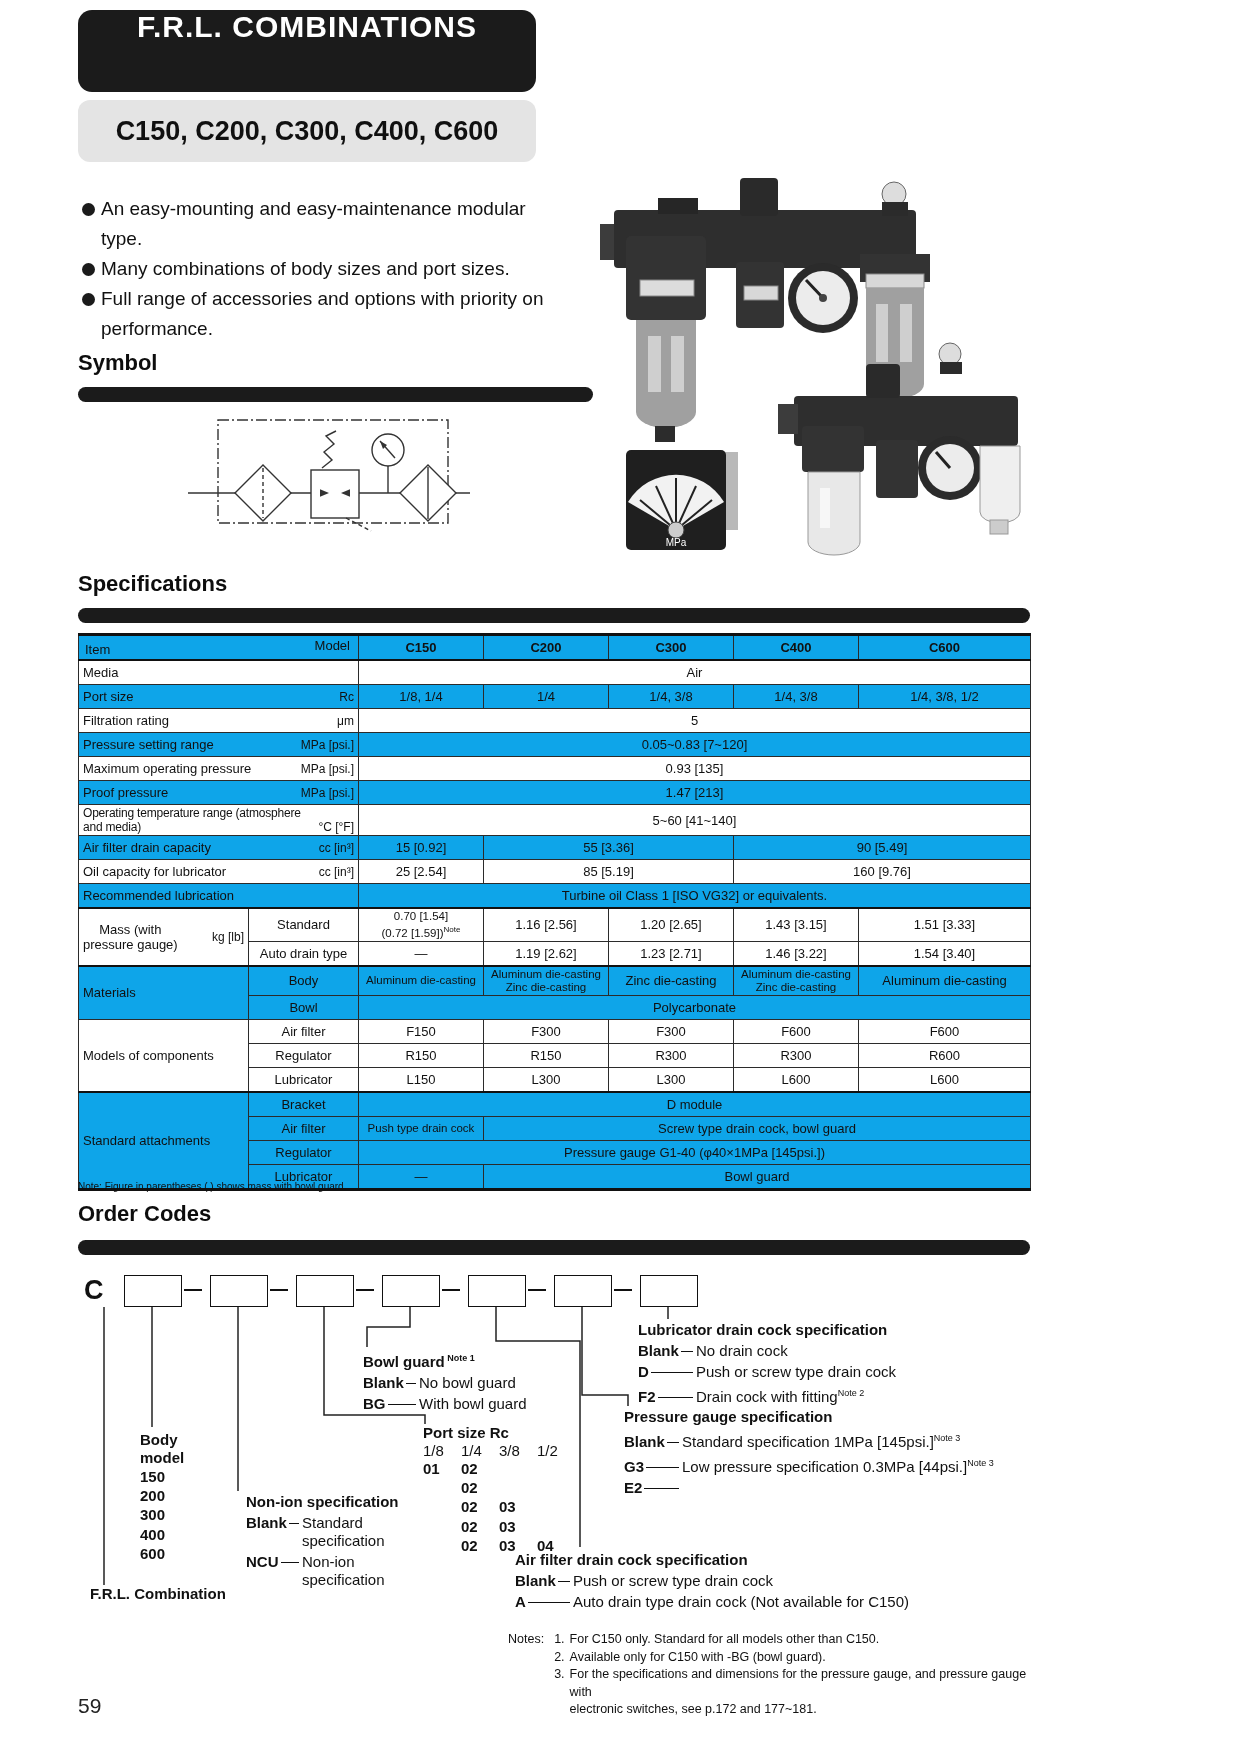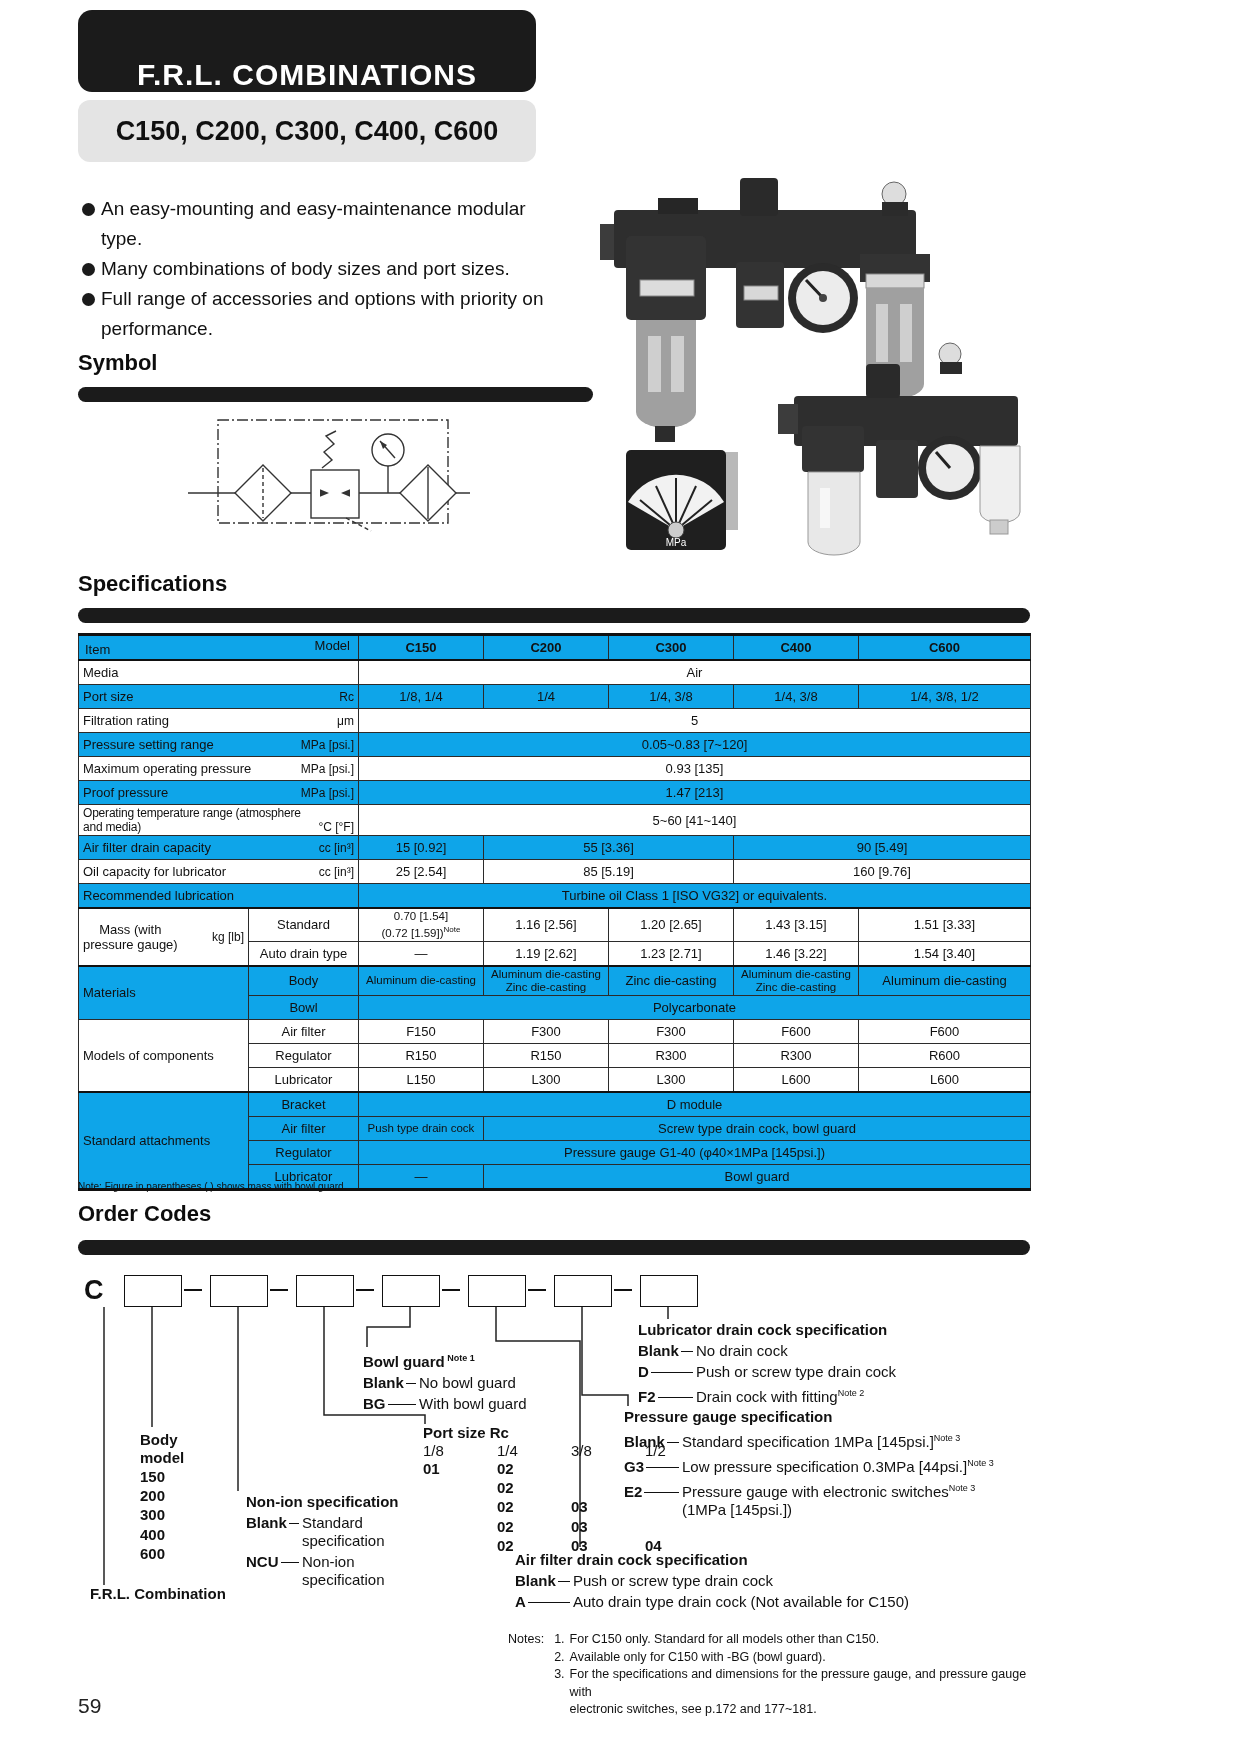--- a/index.html
+++ b/index.html
@@ -2,21 +2,21 @@
 <html><head>
 <meta charset="utf-8">
 <style>
   html,body{margin:0;padding:0;background:#9a9a9a;}
   .page{position:relative;width:1240px;height:1754px;background:#ffffff;
         font-family:"Liberation Sans",sans-serif;color:#111;overflow:hidden;}
   .abs{position:absolute;}
 
   
   .banner-black{left:78px;top:10px;width:458px;height:82px;background:#1b1b1b;border-radius:14px;
-                display:flex;align-items:flex-end;justify-content:center;}
+                display:flex;align-items:flex-start;justify-content:center;}
   .banner-black span{color:#fff;font-size:30px;font-weight:bold;letter-spacing:1px;}
   .banner-gray{left:78px;top:100px;width:458px;height:62px;background:#e4e4e4;border-radius:12px;
                display:flex;align-items:center;justify-content:center;}
   .banner-gray span{color:#101010;font-size:27px;font-weight:bold;}
 
   
   .features{left:82px;top:194px;width:490px;font-size:19px;line-height:30px;}
   .feat-row{display:flex;align-items:flex-start;}
   .bullet{width:13px;height:13px;border-radius:50%;background:#1b1b1b;margin:9px 6px 0 0;flex:0 0 13px;}
   .feat-text{flex:1;}
@@ -61,21 +61,21 @@
   .oc-dash{position:absolute;top:26px;width:18px;border-top:2px solid #111;z-index:2;}
   .oc-block{position:absolute;z-index:2;font-size:15px;line-height:18px;}
   .oc-title{font-weight:bold;white-space:pre-line;}
   .oc-title sup{font-size:9px;font-weight:bold;}
   .opt-row{display:flex;align-items:baseline;margin-top:3px;}
   .opt-code{font-weight:bold;white-space:nowrap;}
   .opt-codewrap{display:flex;align-items:center;flex:0 0 auto;}
   .opt-dash{border-top:1.6px solid #111;margin:0 3px 0 2px;align-self:center;}
   .opt-desc{white-space:pre-line;}
   .opt-desc sup{font-size:9px;}
-  .port-grid .pg-row{display:flex;gap:36px;}
+  .port-grid .pg-row{display:flex;}
   .port-grid .pg-cell{width:38px;text-align:left;}
   .port-grid .pg-head{font-weight:normal;}
   .port-grid .pg-num{font-weight:bold;}
   .bm-val{font-weight:bold;line-height:19.2px;}
   .frl-label{font-weight:bold;font-size:15px;}
   .oc-notes{font-size:12.5px;line-height:17.5px;display:flex;gap:10px;}
   .oc-notes .nitems .nrow{display:flex;gap:5px;}
   .oc-notes .ntext{white-space:pre-line;}
   .page-num{left:78px;top:1694px;font-size:21px;color:#222;}
 </style>
@@ -564,21 +564,20 @@
             <span class="opt-code">G3</span>
             <span class="opt-dash" style="flex: 1 1 0%;"></span>
           </span>
           <span class="opt-desc">Low pressure specification 0.3MPa [44psi.]<sup>Note 3</sup></span>
         </div>
         <div class="opt-row">
           <span class="opt-codewrap" style="width: 58px;">
             <span class="opt-code">E2</span>
             <span class="opt-dash" style="flex: 1 1 0%;"></span>
           </span>
-          <span class="opt-desc">Pressure gauge with electronic switches<sup>Note 3</sup><br>(1MPa [145psi.])</span>
         </div>
       </div>
     <div class="oc-block" style="left:560px;top:58px;" id="blk-lub">
         <div class="oc-title">Lubricator drain cock specification</div>
         <div class="opt-row">
           <span class="opt-codewrap" style="width: 58px;">
             <span class="opt-code">Blank</span>
             <span class="opt-dash" style="flex: 1 1 0%;"></span>
           </span>
           <span class="opt-desc">No drain cock</span>

